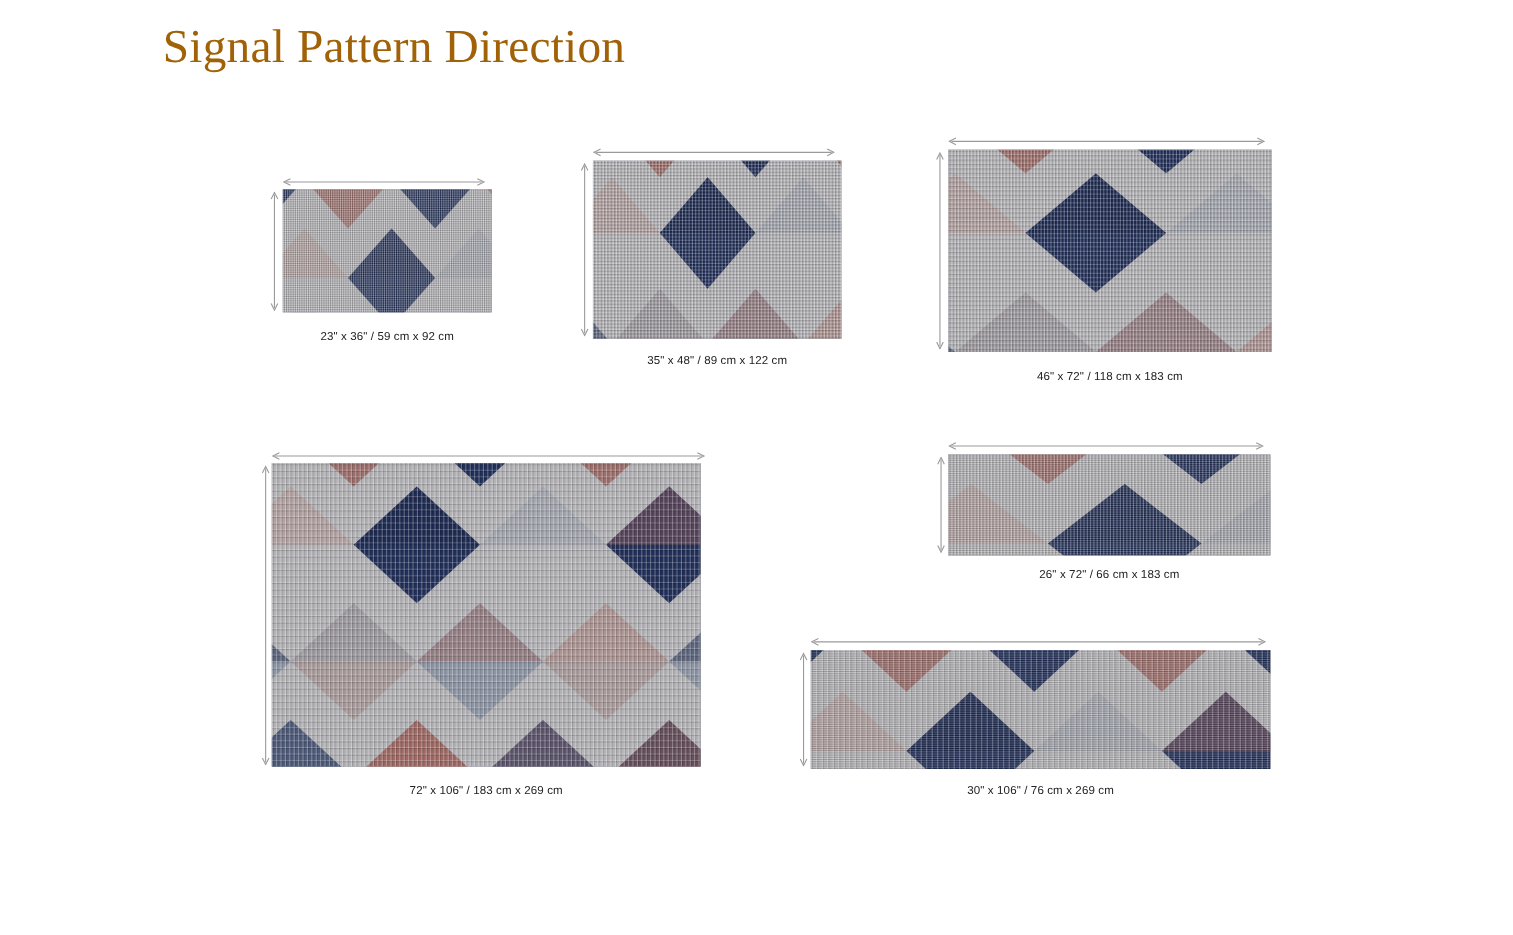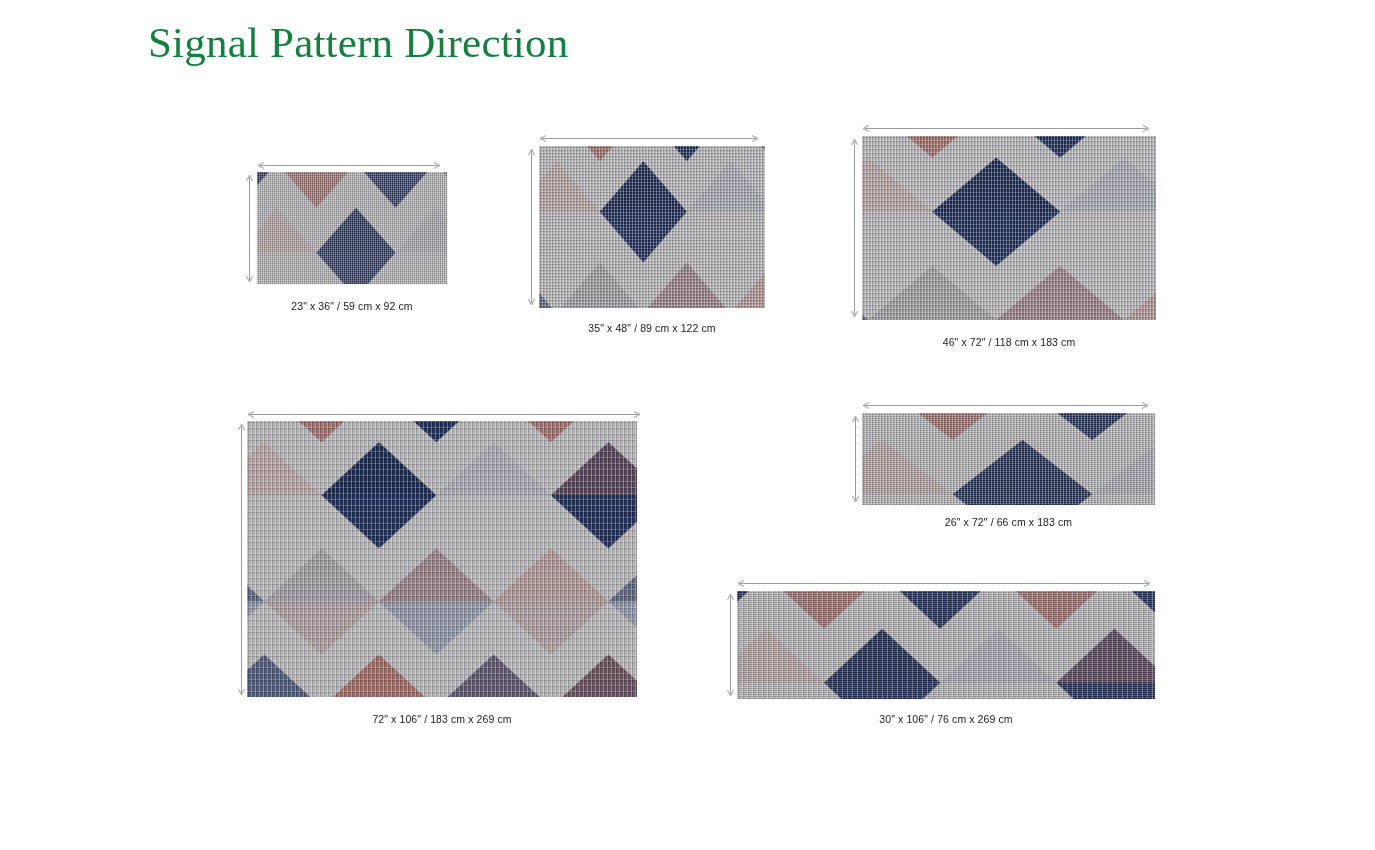--- a/index.html
+++ b/index.html
@@ -15,21 +15,21 @@
     font-family: "Liberation Sans", sans-serif;
     -webkit-font-smoothing: antialiased;
   }
   #page-title {
     position: absolute;
     left: 148px;
     top: 18px;
     font-family: "Liberation Serif", serif;
     font-size: 43px;
     font-weight: 400;
-    color: #15803d;
+    color: #a16207;
     letter-spacing: 0.2px;
     white-space: nowrap;
   }
   .swatch-group {
     position: absolute;
   }
   .rug-frame {
     position: absolute;
     overflow: hidden;
     background: #8d8f9c;

